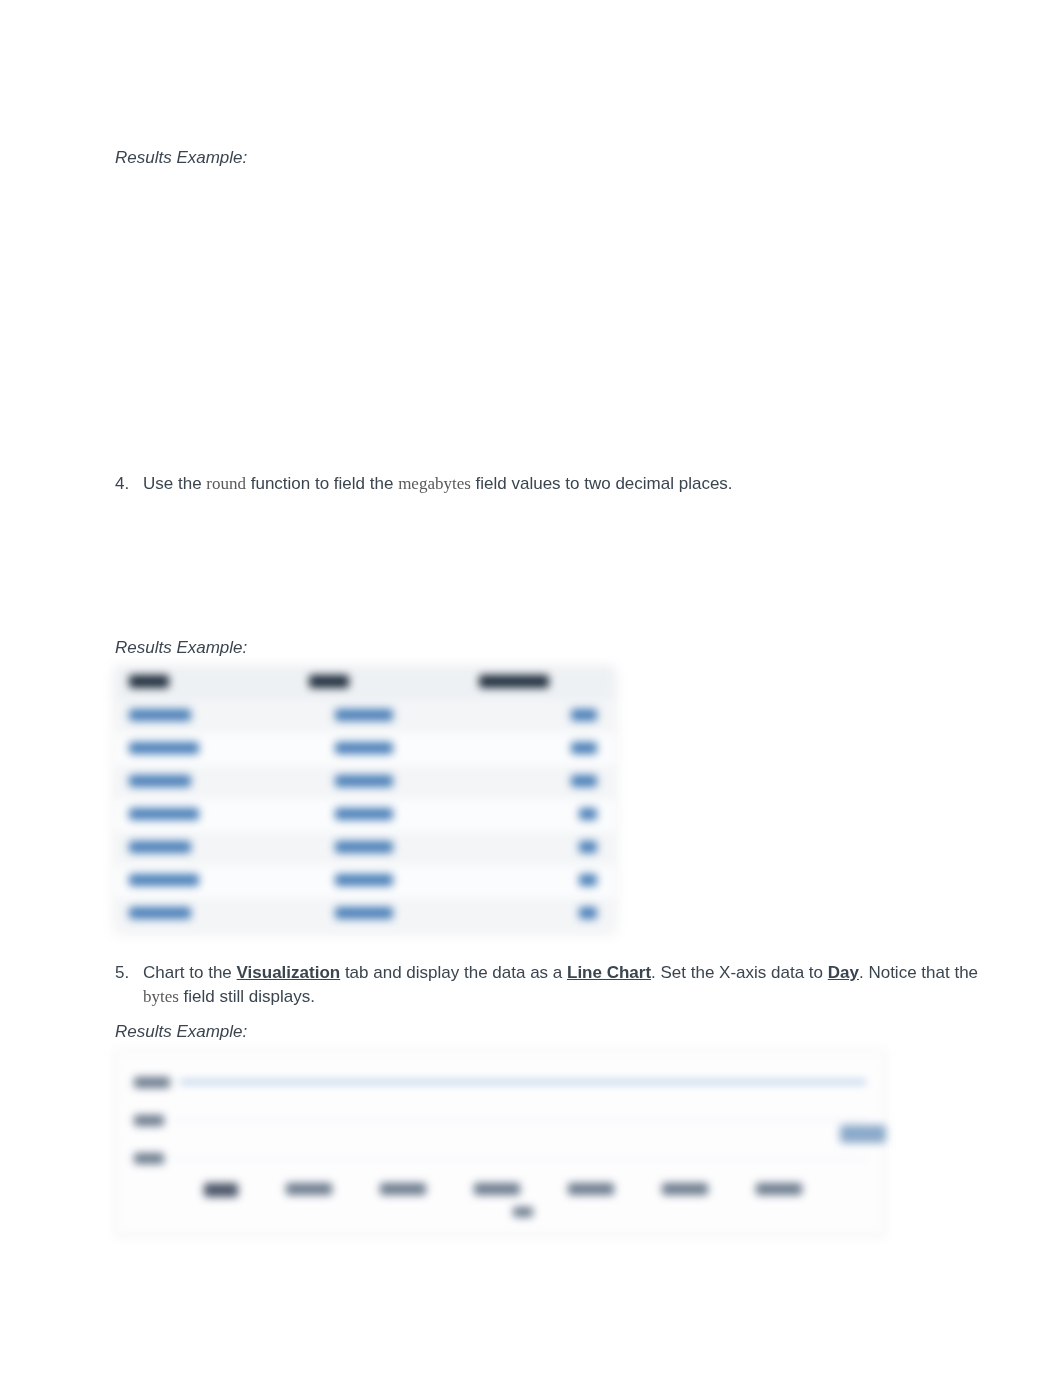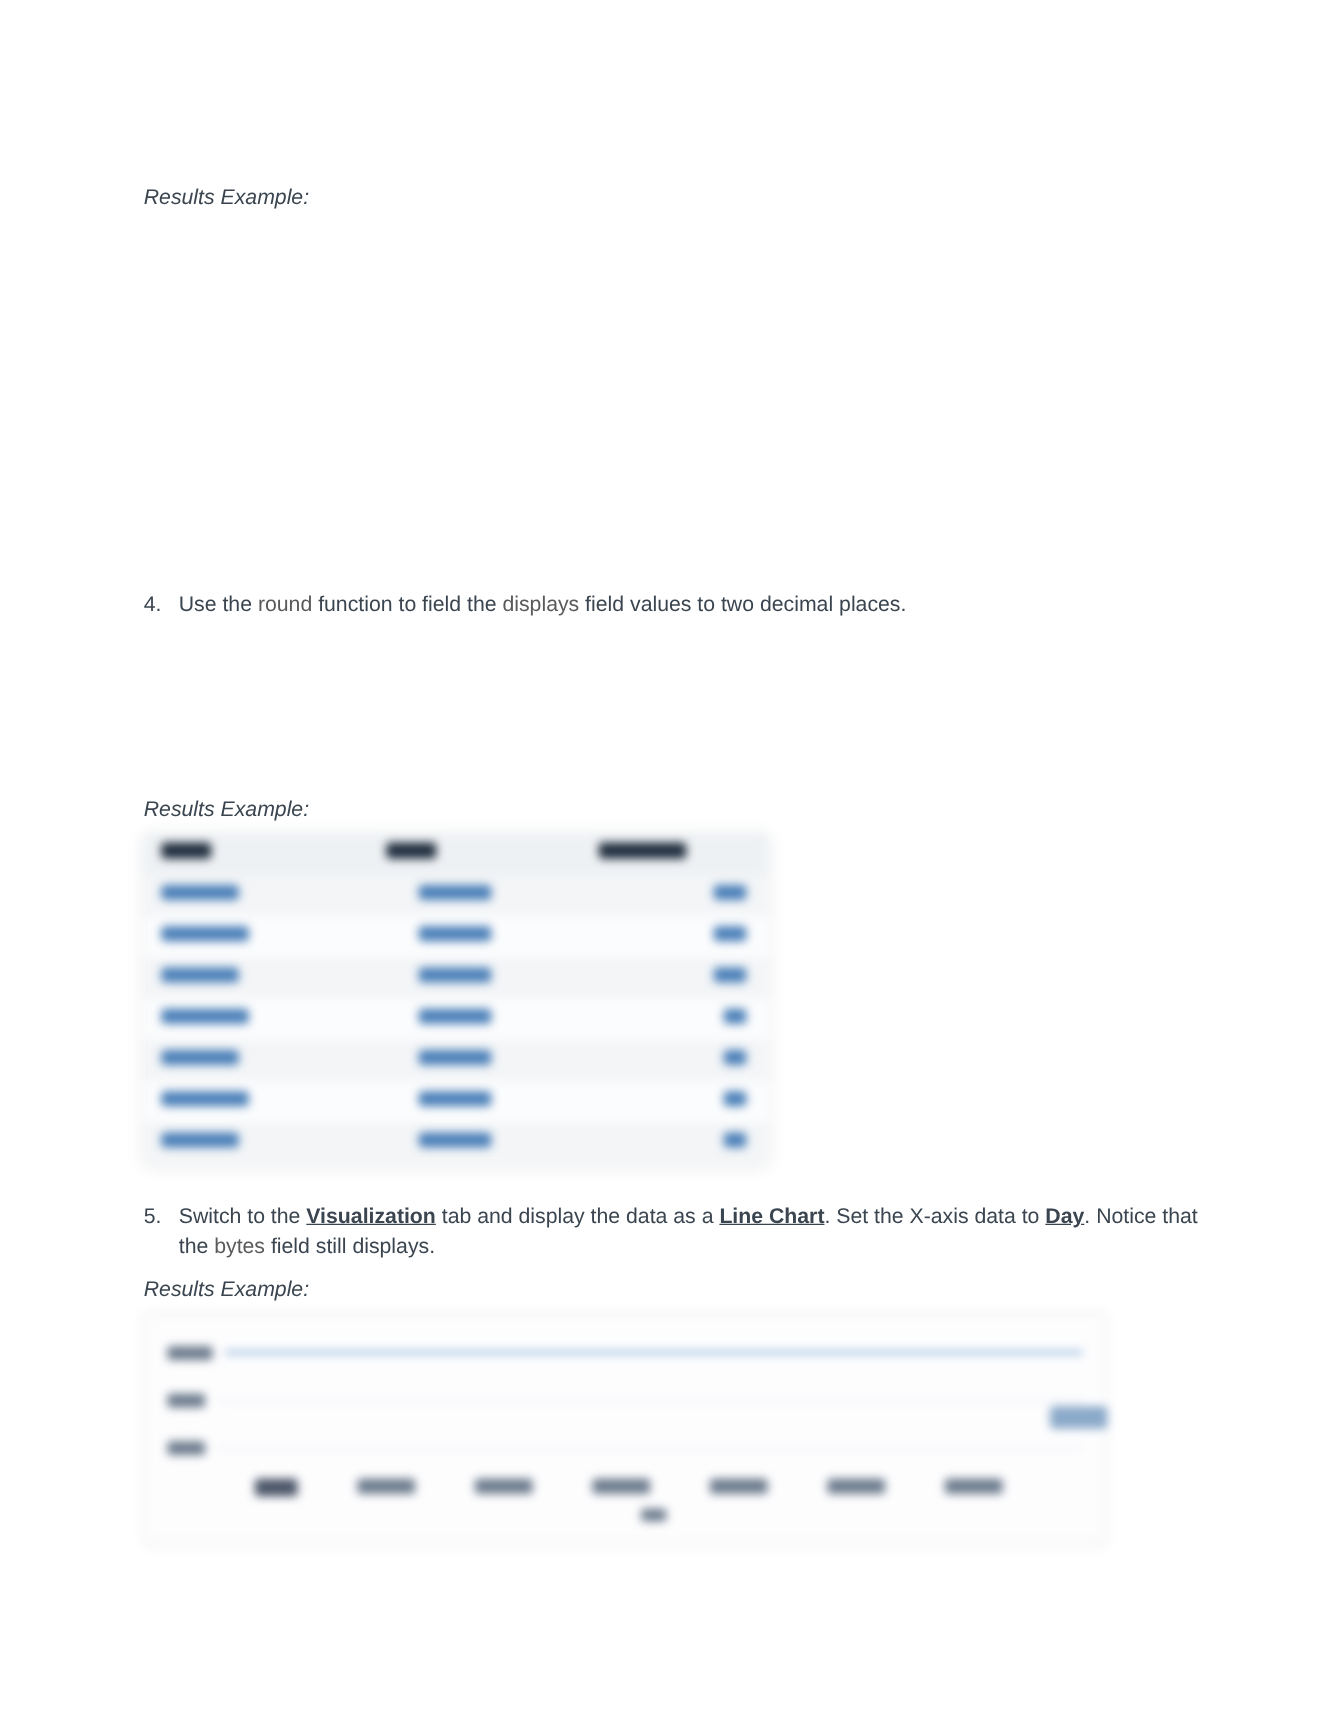--- a/index.html
+++ b/index.html
@@ -34,21 +34,21 @@
       margin-bottom: 14px;
     }
     .step-num {
       width: 28px;
       flex-shrink: 0;
     }
     .step-body {
       flex: 1;
     }
     .code {
-      font-family: Liberation Sans, sans-serif;
+      font-family: Liberation Serif, serif;
       color: #5a5a5a;
       font-size: 17px;
     }
     .bold { font-weight: bold; text-decoration: underline; }
     .spacer-mid { height: 128px; }
     
     
     .blur-table {
       width: 500px;
       background: #ffffff;
@@ -186,21 +186,21 @@
 
 <div class="content">
 
   <div class="results-label">Results Example:</div>
 
   <div class="spacer-large"></div>
 
   <div class="step">
     <div class="step-num">4.</div>
     <div class="step-body">
-      <span>Use the </span><span class="code">round</span><span> function to field the </span><span class="code">displays</span><span> field values to two decimal places.</span>
+      <span>Use the </span><span class="code">round</span><span> function to field the </span><span class="code">megabytes</span><span> field values to two decimal places.</span>
     </div>
   </div>
 
   <div class="spacer-mid"></div>
 
   <div class="results-label">Results Example:</div>
 
   <div class="blur-table">
     <div class="bt-head">
       <div class="h1"><span class="blob"></span></div>
@@ -240,21 +240,21 @@
     <div class="bt-row">
         <div class="c1"><span class="blob"></span></div>
         <div class="c2"><span class="blob"></span></div>
         <div class="c3 w2"><span class="blob"></span></div>
       </div>
   </div>
 
   <div class="step">
     <div class="step-num">5.</div>
     <div class="step-body">
-      <span>Switch to the </span><span class="bold">Visualization</span><span> tab and display the data as a </span><span class="bold">Line Chart</span><span>. Set the X-axis data to </span><span class="bold">Day</span><span>. Notice that the </span><span class="code">bytes</span><span> field still displays.</span>
+      <span>Chart to the </span><span class="bold">Visualization</span><span> tab and display the data as a </span><span class="bold">Line Chart</span><span>. Set the X-axis data to </span><span class="bold">Day</span><span>. Notice that the </span><span class="code">bytes</span><span> field still displays.</span>
     </div>
   </div>
 
   <div class="results-label">Results Example:</div>
 
   <div class="blur-chart">
     <div class="legend-blob"></div>
     <div class="chart-row">
       <div class="y-label-blob"></div>
       <div class="top-blue-line"></div>

